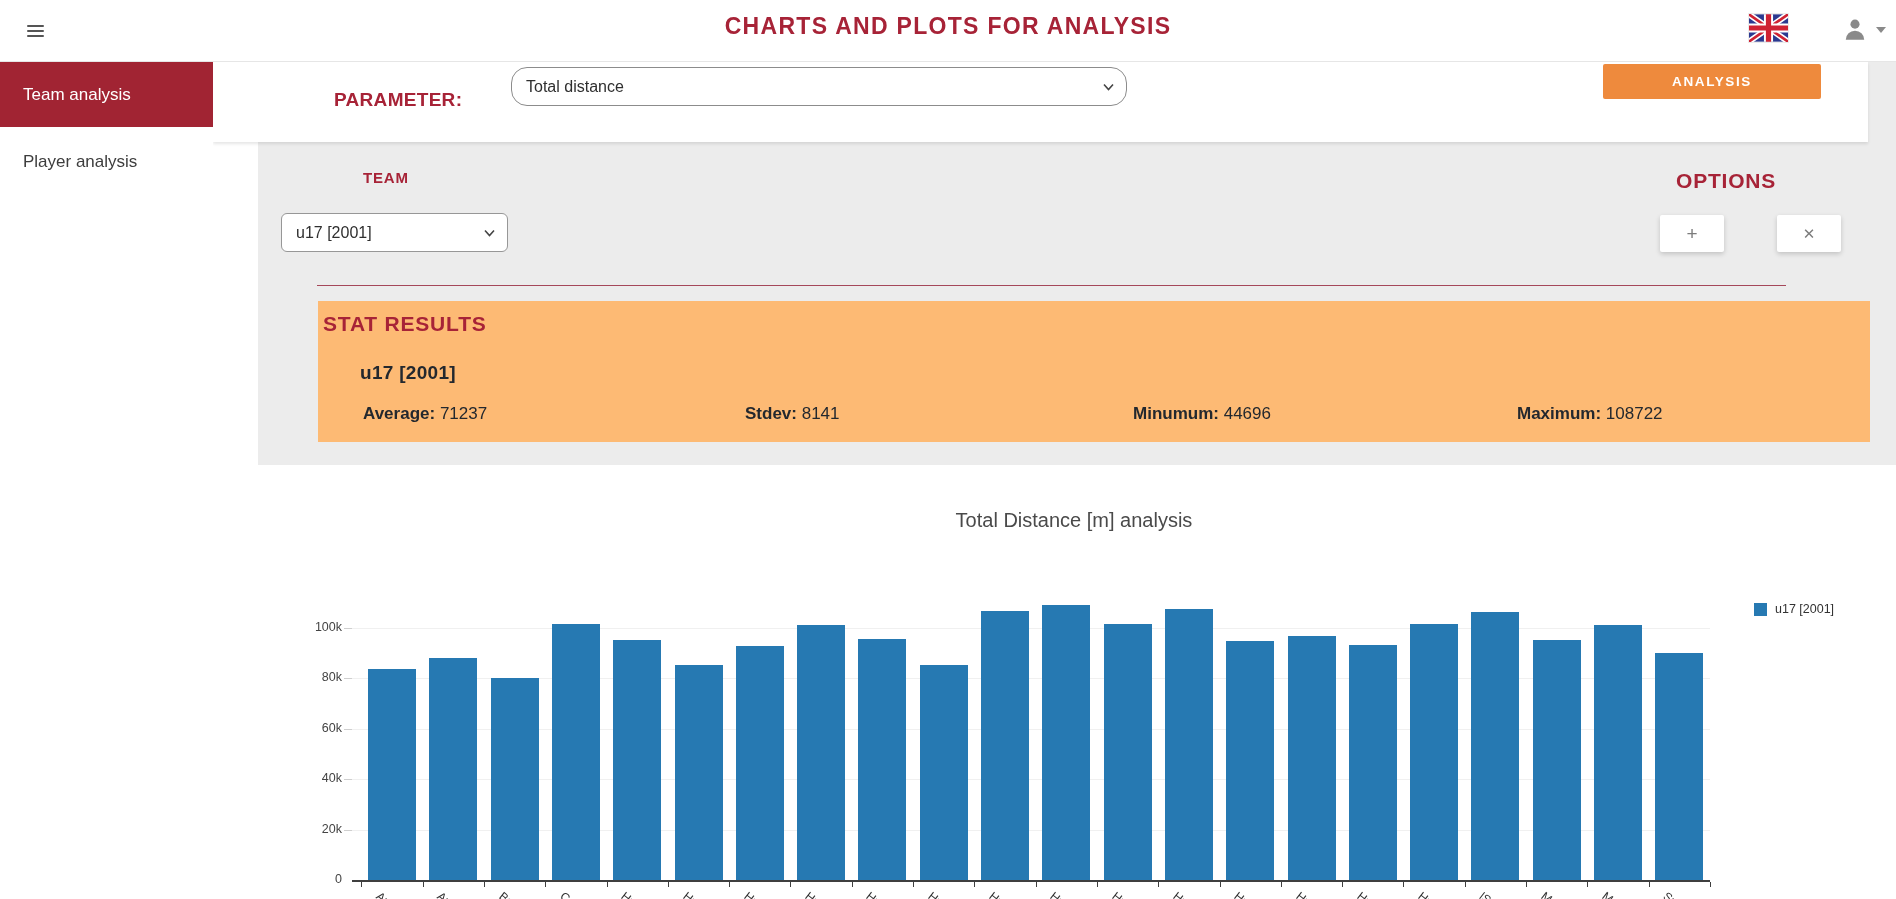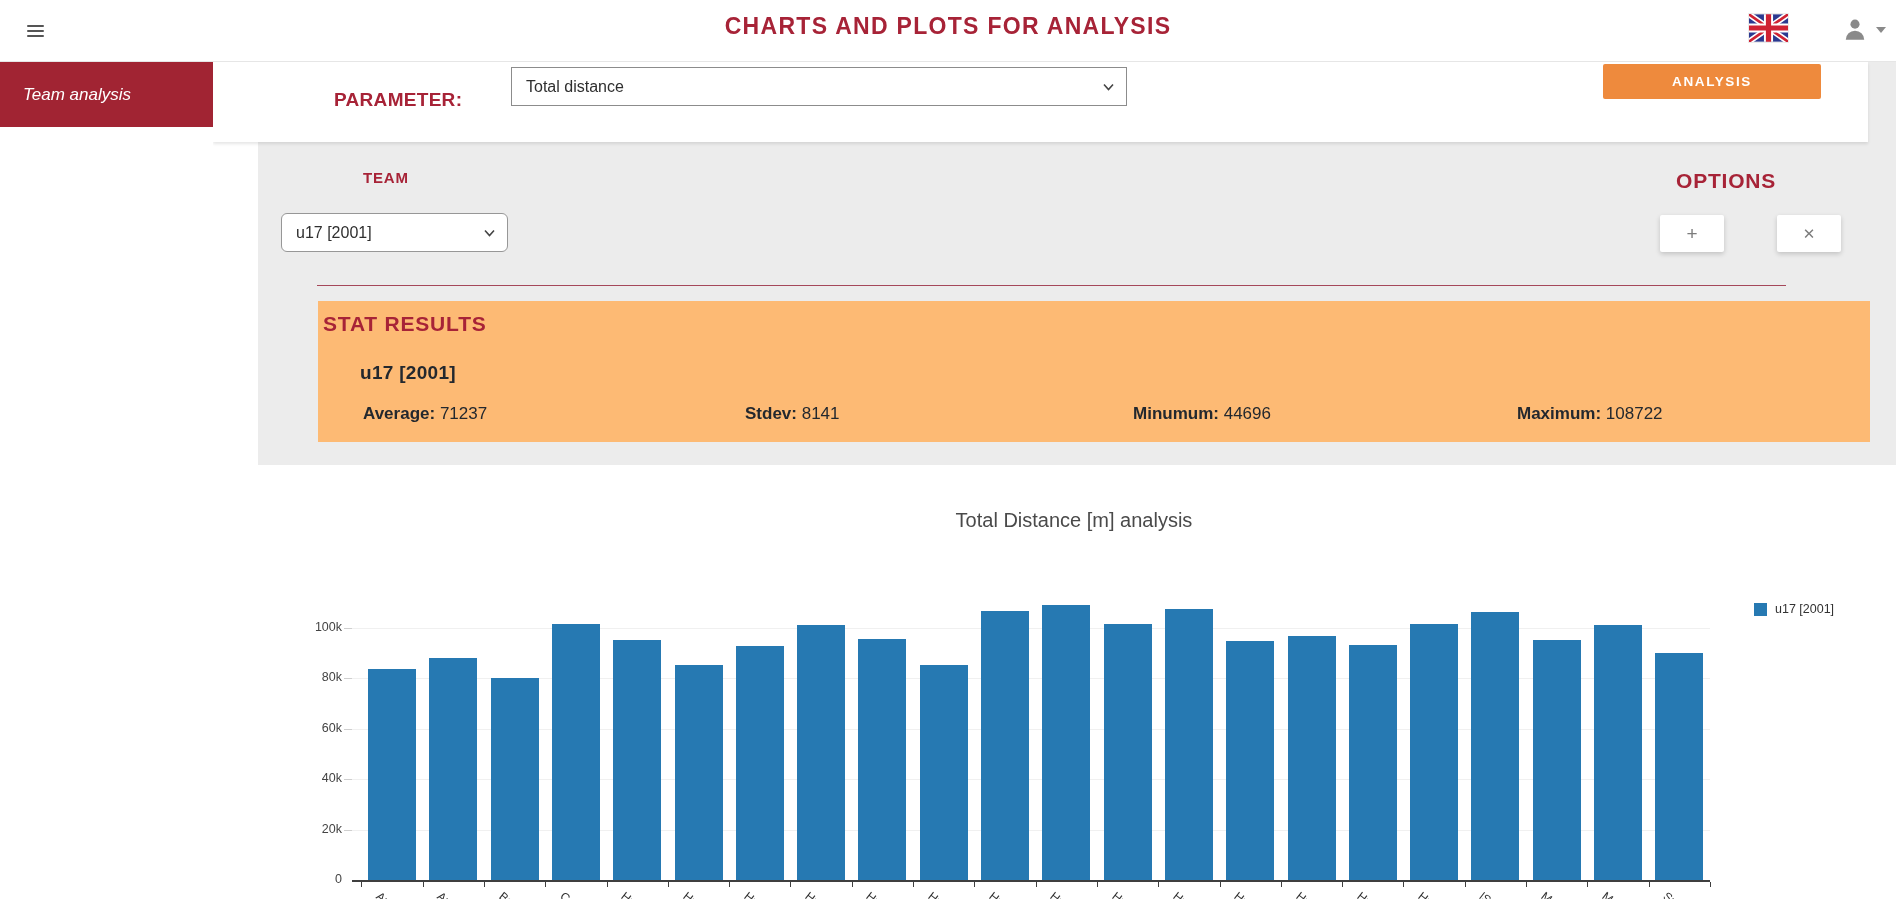--- a/index.html
+++ b/index.html
@@ -17,29 +17,29 @@
                font-size:23px; font-weight:bold; letter-spacing:1.3px; color:var(--red); }
   .flag { position:absolute; left:1749px; top:14px; width:39px; height:28px; cursor:pointer;
           box-shadow:0 0 0 1px rgba(0,0,0,.08); }
   .user-box { position:absolute; left:1842px; top:16px; width:44px; height:28px; cursor:pointer; }
   .caret { position:absolute; right:0; top:11px; width:0; height:0;
            border-left:5px solid transparent; border-right:5px solid transparent; border-top:6px solid #8a8a8a; }
   
   .sidebar { position:absolute; left:0; top:62px; width:213px; height:837px; background:#fff; z-index:20; }
   .side-item { width:213px; height:65px; line-height:65px; padding-left:23px;
                font-size:17px; color:#3d3d3d; cursor:pointer; }
-  .side-item.active { background:var(--red-dark); color:#fff; height:65px;font-style:italic; }
+  .side-item.active { background:var(--red-dark); color:#fff; height:65px; }
   .side-item.plain { height:70px; line-height:70px; }
   
   .gray-band { position:absolute; left:258px; top:62px; width:1638px; height:403px; background:#ececec; }
   
   .param-card { position:absolute; left:213px; top:62px; width:1655px; height:80px; background:#fff;
                 box-shadow:0 2px 3px rgba(0,0,0,.10); z-index:10; }
   .param-label { position:absolute; left:121px; top:27px; font-size:19px; font-weight:bold; color:var(--red); letter-spacing:.3px; }
-  .select { position:absolute; background:#fff; border:1px solid #8c8c8c; border-radius:0;
+  .select { position:absolute; background:#fff; border:1px solid #8c8c8c; border-radius:16px;
             font-size:16px; color:#2f2f2f; display:flex; align-items:center; padding-left:14px; cursor:pointer; }
   .param-select { left:298px; top:5px; width:616px; height:39px; }
   .select .chev { position:absolute; right:14px; top:50%; margin-top:-4px; width:9px; height:9px; }
   .chev svg { display:block; }
   .analyze-btn { position:absolute; left:1390px; top:2px; width:218px; height:35px; background:var(--orange);
                  color:#fff; font-weight:bold; font-size:13.5px; letter-spacing:1.6px; border:none;
                  border-radius:2px; cursor:pointer; font-family:inherit; }
   
   .team-heading { position:absolute; left:363px; top:169px; font-size:15px; font-weight:bold; color:var(--red); letter-spacing:.8px; }
   .team-select { position:absolute; left:281px; top:213px; width:227px; height:39px; border-radius:6px; border:1px solid #979797; }
@@ -99,20 +99,21 @@
       <svg width="26" height="26" viewBox="0 0 24 24">
         <circle cx="12" cy="7.5" r="4.2" fill="#8a8a8a"></circle>
         <path d="M3.5,22 a8.5,8.5 0 0 1 17,0 z" fill="#8a8a8a"></path>
       </svg>
       <span class="caret"></span>
     </div>
   </div>
 
   <div class="sidebar">
     <div class="side-item active">Team analysis</div>
+    <div class="side-item plain">Player analysis</div>
   </div>
 
   <div class="param-card">
     <div class="param-label">PARAMETER:</div>
     <div class="select param-select">
       <span>Total distance</span>
       <span class="chev">
         <svg width="11" height="8" viewBox="0 0 11 8">
             <path d="M1,1.5 L5.5,6.5 L10,1.5" fill="none" stroke="#444" stroke-width="1.6"></path>
           </svg>

